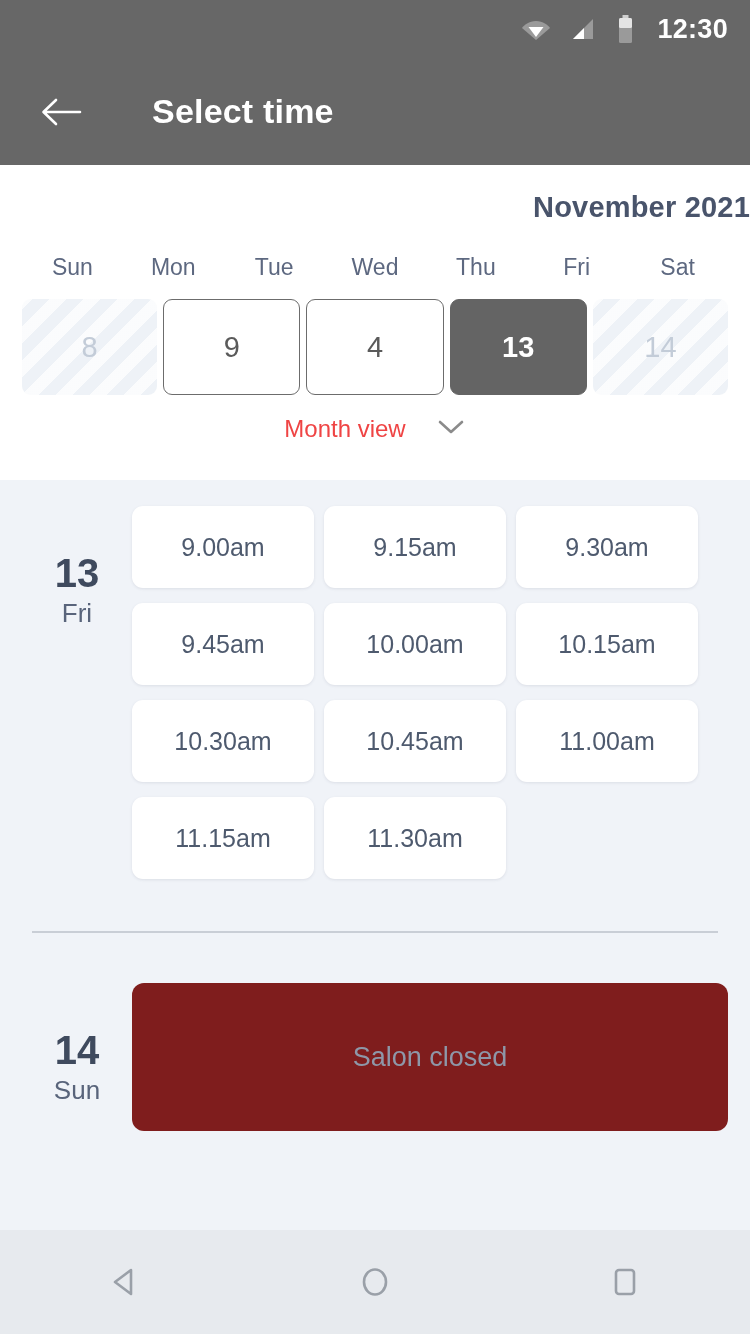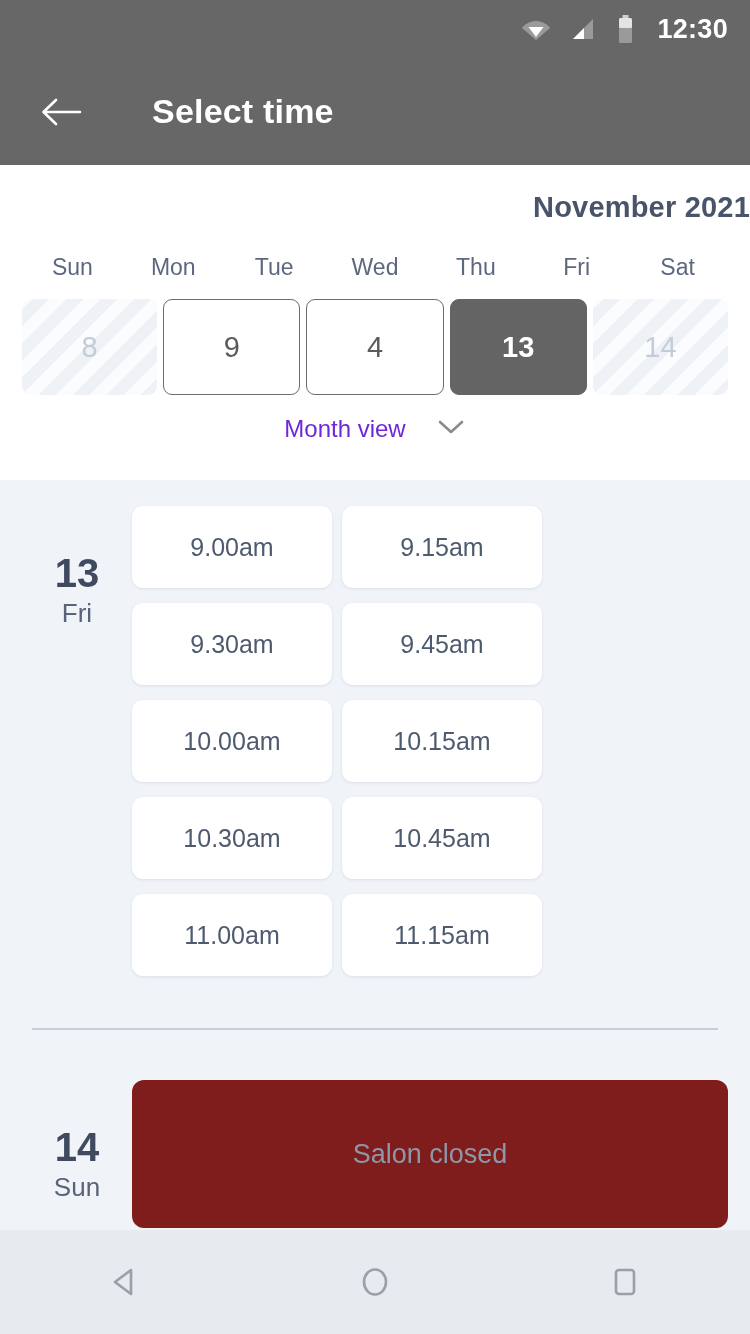--- a/index.html
+++ b/index.html
@@ -75,42 +75,42 @@
       rgba(255,255,255,0) 0px,
       rgba(255,255,255,0) 12px,
       rgba(255,255,255,0.75) 12px,
       rgba(255,255,255,0.75) 24px
     );
   }
   .viewswitch {
     margin-top:20px; display:flex; align-items:center;
     justify-content:center; gap:30px; cursor:pointer;
   }
-  .viewswitch-label { color:#6d28d9; font-size:24px; }
+  .viewswitch-label { color:#ef4444; font-size:24px; }
 
   
   .slots-area {
     background:#f0f3f8;
     height:calc(1334px - 58px - 107px - 315px - 104px);
     padding-top:26px;
     position:relative;
   }
   .day-block { display:flex; padding:0 22px; }
   .day-label { width:110px; flex:none; text-align:center; padding-top:46px; }
   .day-label .dnum {
     color:#3f4a5e; font-size:40px; font-weight:bold; line-height:1.05;
   }
   .day-label .dname {
     color:#59647b; font-size:26px; font-weight:400; margin-top:4px;
   }
   .slot-grid {
     flex:1; display:flex; flex-wrap:wrap; gap:15px 10px; align-content:flex-start;
   }
   .slot {
-    width:200px; height:82px; background:#ffffff;
+    width:182px; height:82px; background:#ffffff;
     border-radius:11px;
     display:flex; align-items:center; justify-content:center;
     color:#4e5a6e; font-size:25px;
     box-shadow:0 1px 3px rgba(70,85,110,0.12);
     cursor:pointer;
   }
   .divider {
     height:2px; background:#c9ced6;
     margin:52px 32px 0 32px;
   }
@@ -213,20 +213,21 @@
         <div class="slot">9.00am</div>
         <div class="slot">9.15am</div>
         <div class="slot">9.30am</div>
         <div class="slot">9.45am</div>
         <div class="slot">10.00am</div>
         <div class="slot">10.15am</div>
         <div class="slot">10.30am</div>
         <div class="slot">10.45am</div>
         <div class="slot">11.00am</div>
         <div class="slot">11.15am</div>
+        <div class="slot">11.30am</div>
       </div>
     </div>
 
     <div class="divider"></div>
 
     <div class="closed-block">
       <div class="day-label">
         <div class="dnum">14</div>
         <div class="dname">Sun</div>
       </div>

